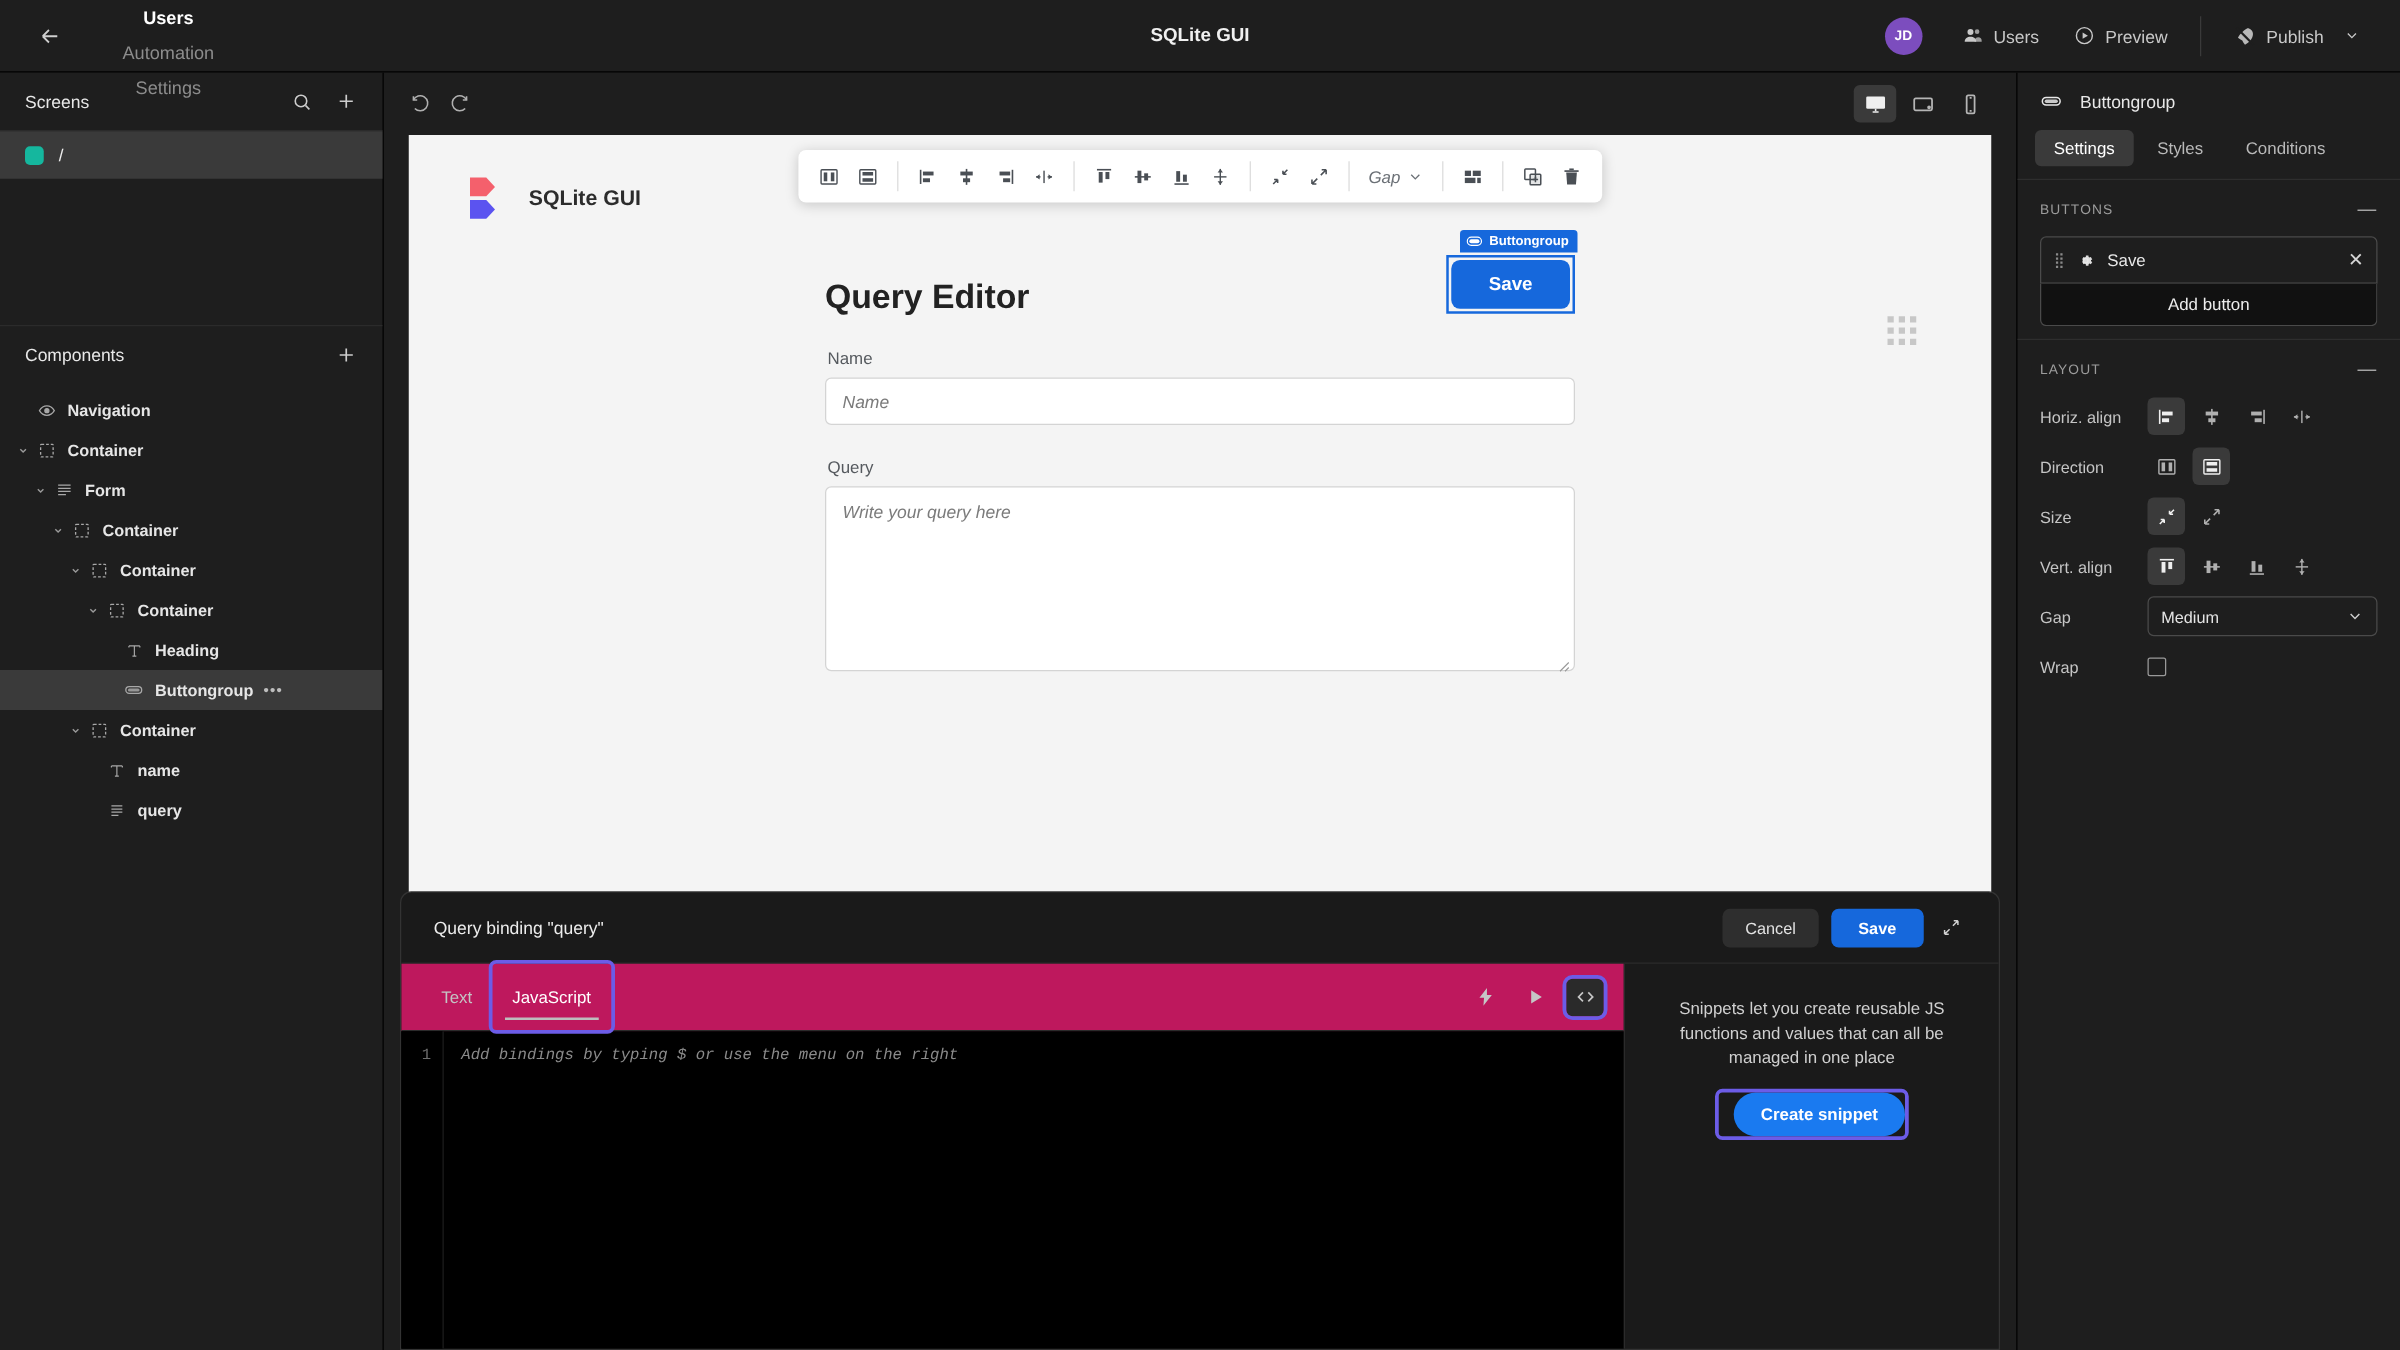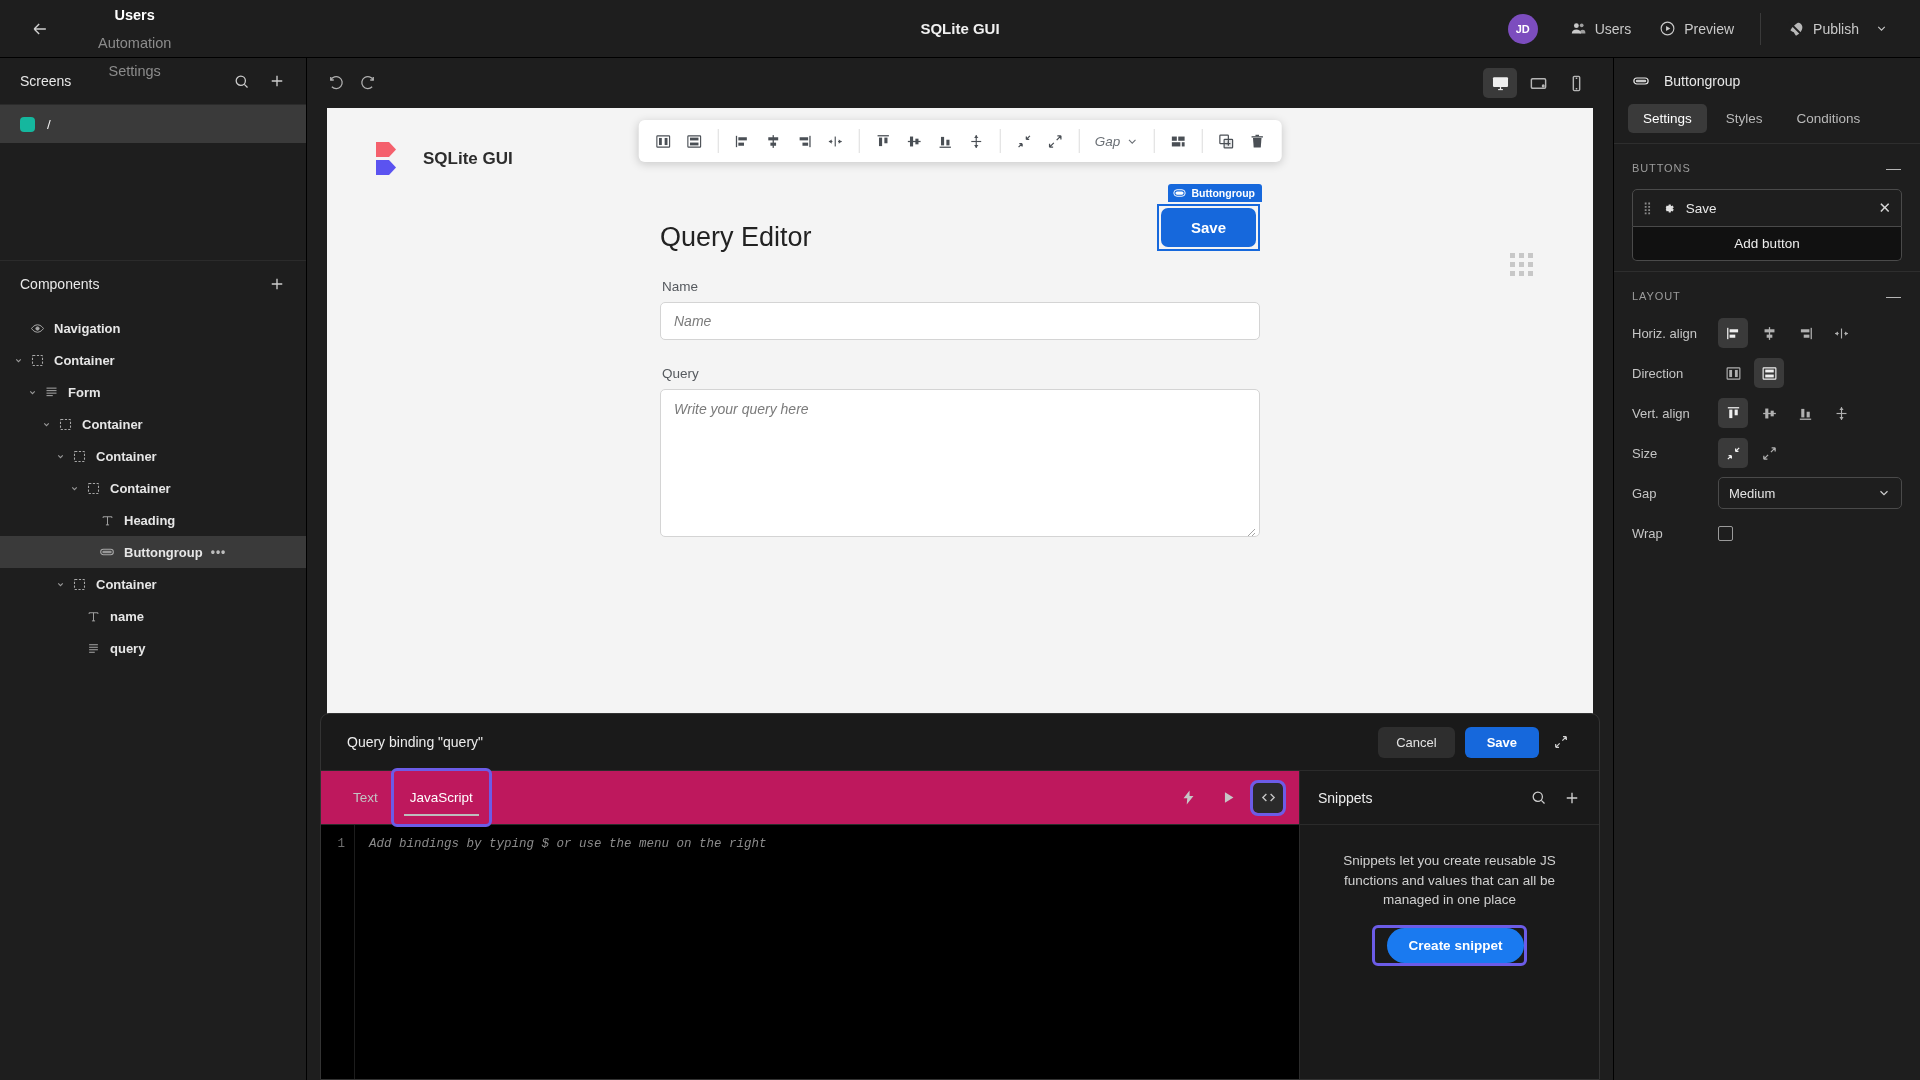--- a/index.html
+++ b/index.html
@@ -130,21 +130,21 @@
 
   .canvas-grip {
     position: absolute; right: 60px; top: 145px;
     display: grid; grid-template-columns: repeat(3, 5px); gap: 4px;
   }
   .canvas-grip i { width: 5px; height: 5px; background: #c7c7c7; display: block; }
 
   .form-area { position: absolute; left: 0; right: 0; top: 96px; display: flex; justify-content: center; }
   .form-inner { width: 600px; position: relative; }
   .form-top { display: flex; align-items: flex-start; justify-content: space-between; }
-  .form-heading { font-size: 27px; font-weight: normal; color: #222; padding-top: 18px; }
+  .form-heading { font-size: 27px; font-weight: bold; color: #222; padding-top: 18px; }
 
   .bg-wrap { position: relative; }
   .bg-tag {
     position: absolute; top: -20px; right: -2px;
     background: #1668dc; color: #fff; font-size: 10.5px; font-weight: bold;
     padding: 3px 7px 3px 5px; border-radius: 3px 3px 0 0; display: flex; align-items: center; gap: 5px;
     white-space: nowrap;
   }
   .bg-box { border: 2px solid #1668dc; padding: 2px; }
   .btn-save-canvas {
@@ -849,67 +849,67 @@
               <svg width="17" height="17" viewBox="0 0 24 24" fill="currentColor">
                   <rect x="3" y="4" width="18" height="16" rx="1" fill="none" stroke="currentColor" stroke-width="1.6"></rect>
                   <rect x="6" y="6.5" width="12" height="4"></rect>
                   <rect x="6" y="13.5" width="12" height="4"></rect>
                 </svg>
             </span>
           </div>
         </div>
 
         <div class="lay-row">
-          <div class="lay-label">Vert. align</div>
-          <div class="seg">
-            <span class="seg-btn active">
-              <svg width="17" height="17" viewBox="0 0 24 24" fill="currentColor">
-                  <rect x="4" y="3" width="16" height="1.8"></rect>
-                  <rect x="6" y="6.5" width="4.4" height="12"></rect>
-                  <rect x="13.6" y="6.5" width="4.4" height="8"></rect>
-                </svg>
-            </span>
-            <span class="seg-btn">
-              <svg width="17" height="17" viewBox="0 0 24 24" fill="currentColor">
-                  <rect x="3" y="11.1" width="18" height="1.8"></rect>
-                  <rect x="6" y="5" width="4.4" height="14"></rect>
-                  <rect x="13.6" y="8" width="4.4" height="8"></rect>
-                </svg>
-            </span>
-            <span class="seg-btn">
-              <svg width="17" height="17" viewBox="0 0 24 24" fill="currentColor">
-                  <rect x="4" y="19.2" width="16" height="1.8"></rect>
-                  <rect x="6" y="5.5" width="4.4" height="12"></rect>
-                  <rect x="13.6" y="9.5" width="4.4" height="8"></rect>
-                </svg>
-            </span>
-            <span class="seg-btn">
-              <svg width="17" height="17" viewBox="0 0 24 24" fill="currentColor">
-                  <rect x="11.2" y="3" width="1.6" height="18"></rect>
-                  <path d="M12 3l3 4H9z"></path>
-                  <path d="M12 21l3-4H9z"></path>
-                  <rect x="5" y="11.2" width="14" height="1.6"></rect>
-                </svg>
-            </span>
-          </div>
-        </div>
-
-        <div class="lay-row">
           <div class="lay-label">Size</div>
           <div class="seg">
             <span class="seg-btn active">
               <svg width="17" height="17" viewBox="0 0 24 24" fill="none" stroke="currentColor" stroke-width="1.8">
                   <path d="M15 9l5-5M15 9h4M15 9V5"></path>
                   <path d="M9 15l-5 5M9 15H5M9 15v4"></path>
                 </svg>
             </span>
             <span class="seg-btn">
               <svg width="17" height="17" viewBox="0 0 24 24" fill="none" stroke="currentColor" stroke-width="1.8">
                   <path d="M20 4l-6 6M20 4h-5M20 4v5"></path>
                   <path d="M4 20l6-6M4 20h5M4 20v-5"></path>
+                </svg>
+            </span>
+          </div>
+        </div>
+
+        <div class="lay-row">
+          <div class="lay-label">Vert. align</div>
+          <div class="seg">
+            <span class="seg-btn active">
+              <svg width="17" height="17" viewBox="0 0 24 24" fill="currentColor">
+                  <rect x="4" y="3" width="16" height="1.8"></rect>
+                  <rect x="6" y="6.5" width="4.4" height="12"></rect>
+                  <rect x="13.6" y="6.5" width="4.4" height="8"></rect>
+                </svg>
+            </span>
+            <span class="seg-btn">
+              <svg width="17" height="17" viewBox="0 0 24 24" fill="currentColor">
+                  <rect x="3" y="11.1" width="18" height="1.8"></rect>
+                  <rect x="6" y="5" width="4.4" height="14"></rect>
+                  <rect x="13.6" y="8" width="4.4" height="8"></rect>
+                </svg>
+            </span>
+            <span class="seg-btn">
+              <svg width="17" height="17" viewBox="0 0 24 24" fill="currentColor">
+                  <rect x="4" y="19.2" width="16" height="1.8"></rect>
+                  <rect x="6" y="5.5" width="4.4" height="12"></rect>
+                  <rect x="13.6" y="9.5" width="4.4" height="8"></rect>
+                </svg>
+            </span>
+            <span class="seg-btn">
+              <svg width="17" height="17" viewBox="0 0 24 24" fill="currentColor">
+                  <rect x="11.2" y="3" width="1.6" height="18"></rect>
+                  <path d="M12 3l3 4H9z"></path>
+                  <path d="M12 21l3-4H9z"></path>
+                  <rect x="5" y="11.2" width="14" height="1.6"></rect>
                 </svg>
             </span>
           </div>
         </div>
 
         <div class="lay-row">
           <div class="lay-label">Gap</div>
           <div class="select-box">
             <span>Medium</span>
             <span class="sc">
@@ -983,36 +983,20 @@
           </div>
           <div class="code-area">
             <div class="gutter">1</div>
             <div class="code-lines">
               <div class="code-placeholder">Add bindings by typing $ or use the menu on the right</div>
             </div>
           </div>
         </div>
 
         <div class="snip-col">
-          <div class="snip-head">
-            <span>Snippets</span>
-            <span class="acts">
-              <span>
-                <svg width="17" height="17" viewBox="0 0 24 24" fill="none" stroke="currentColor" stroke-width="1.8">
-                    <circle cx="11" cy="11" r="6.5"></circle>
-                    <path d="M16 16l4.5 4.5"></path>
-                  </svg>
-              </span>
-              <span>
-                <svg width="18" height="18" viewBox="0 0 24 24" fill="none" stroke="currentColor" stroke-width="1.8">
-                    <path d="M12 5v14M5 12h14"></path>
-                  </svg>
-              </span>
-            </span>
-          </div>
           <div class="snip-body">
             <div class="snip-text">Snippets let you create reusable JS functions and values that can all be managed in one place</div>
             <div class="snip-btn-wrap hl-outline">
               <button class="btn-create">Create snippet</button>
             </div>
           </div>
         </div>
       </div>
     </div>
 

